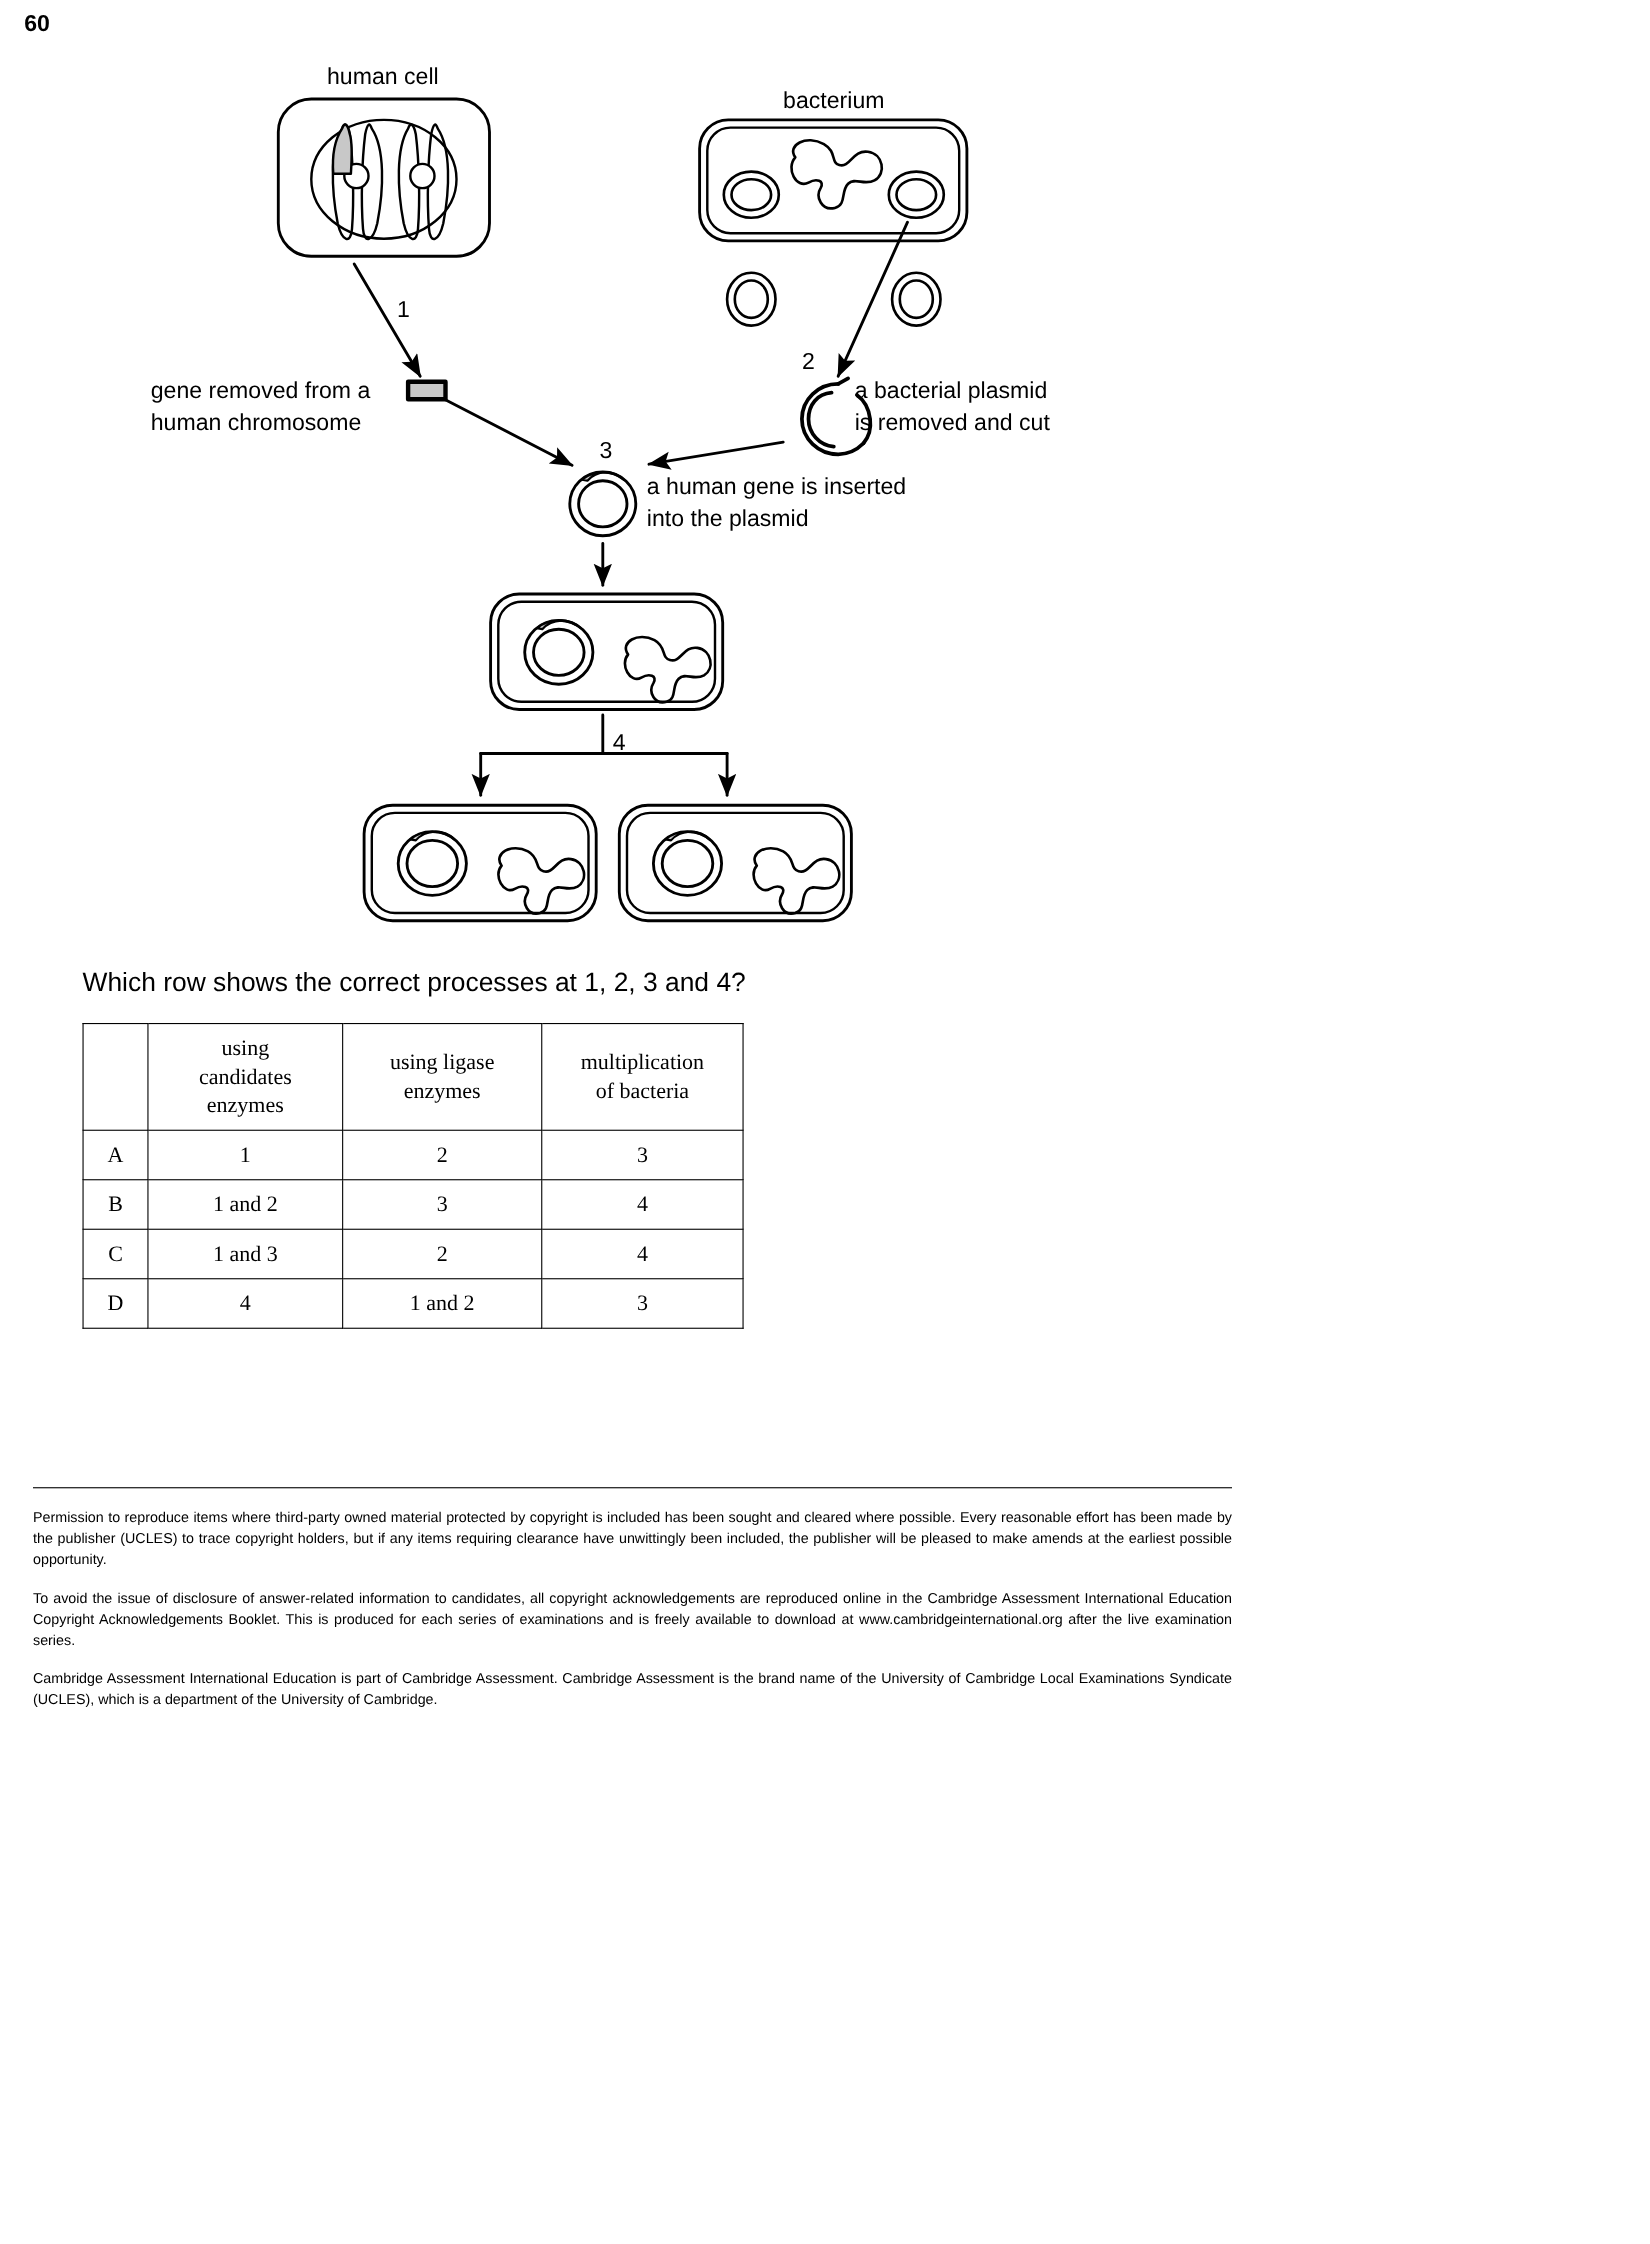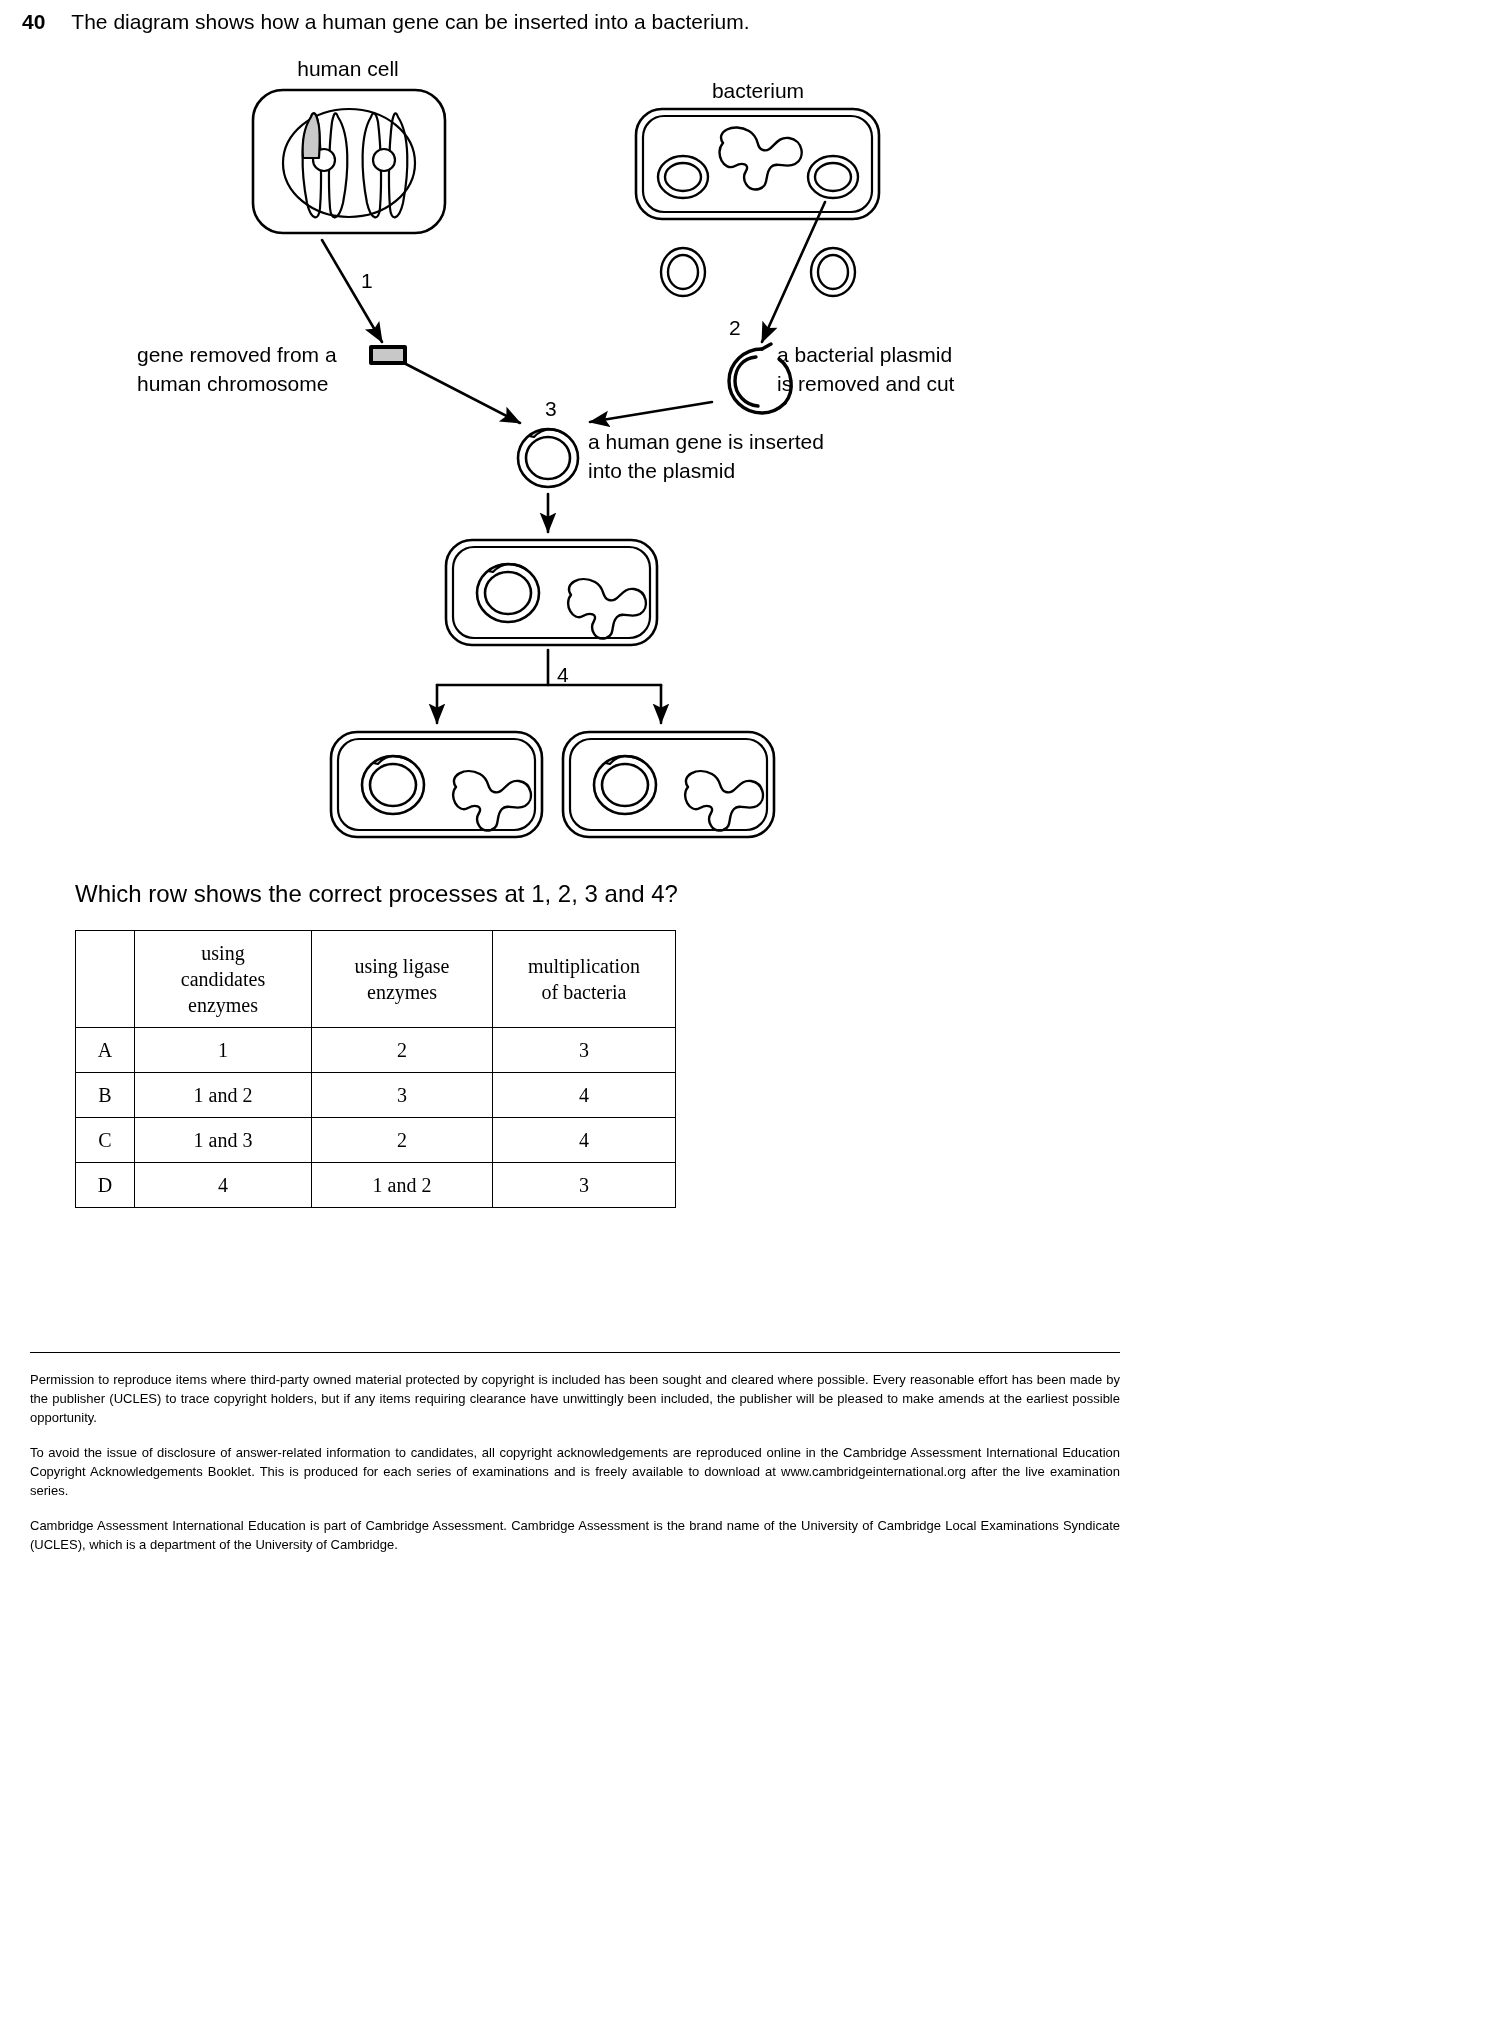--- a/index.html
+++ b/index.html
@@ -57,22 +57,21 @@
     font-family:"Liberation Sans", sans-serif;
   }
   .footer p:last-child { margin-bottom:0; }
 </style>
 </head>
 <body>
 
 <div class="page">
 
   <div class="q-header">
-    <div class="q-num">40</div>
-    <div class="q-text">The diagram shows how a human gene can be inserted into a bacterium.</div>
+    <div class="q-num">60</div>
   </div>
 
   <div class="diagram">
     <svg width="1150" height="820" viewBox="0 0 1150 820" xmlns="http://www.w3.org/2000/svg">
       <defs>
         <marker id="arrowhead" markerWidth="9" markerHeight="9" refX="7.5" refY="3.2" orient="auto" markerUnits="strokeWidth">
           <path d="M0,0 L8,3.2 L0,6.4 L1.6,3.2 z" fill="#000"></path>
         </marker>
       </defs>
 

